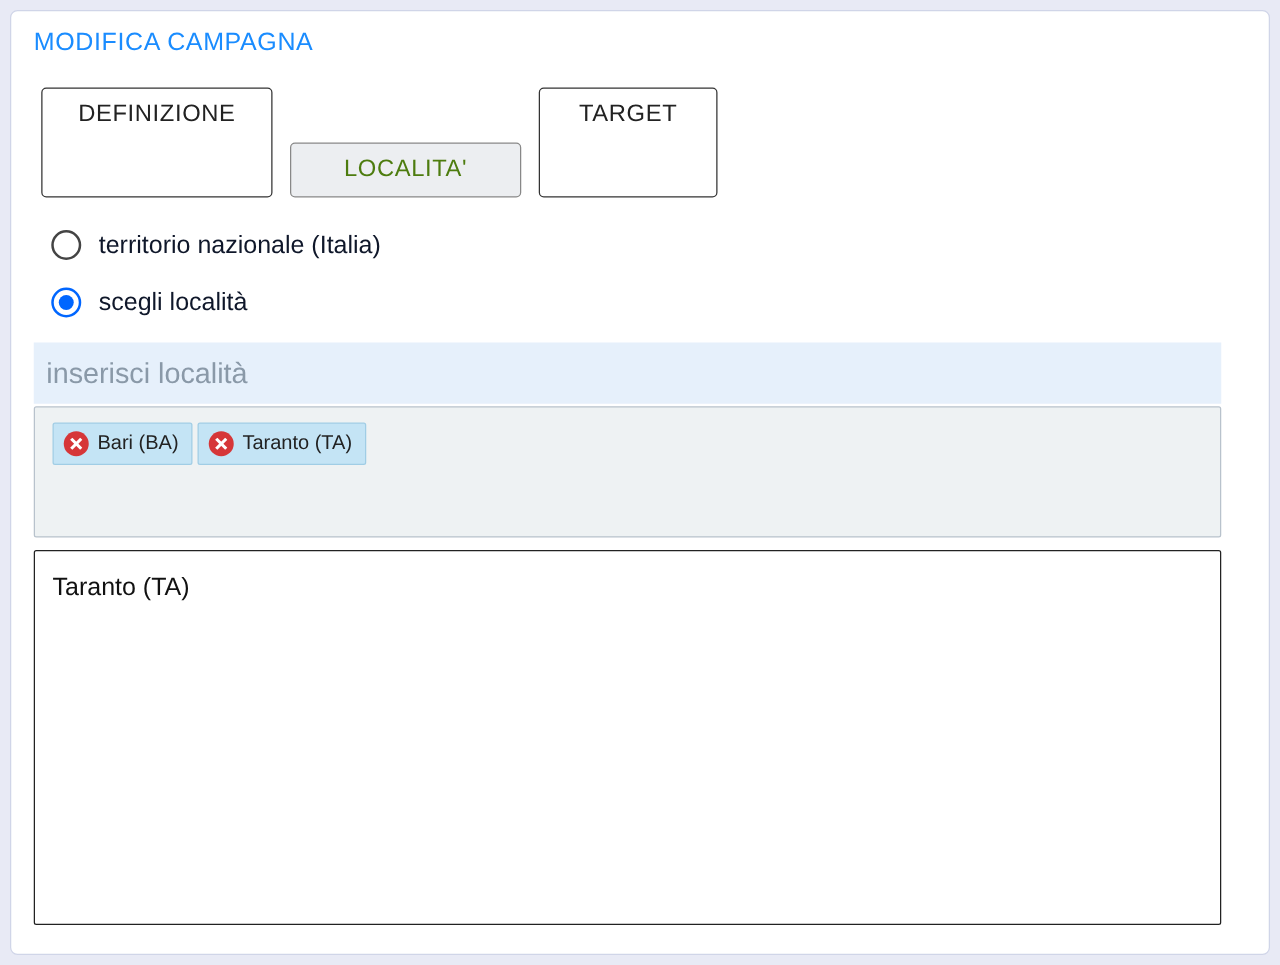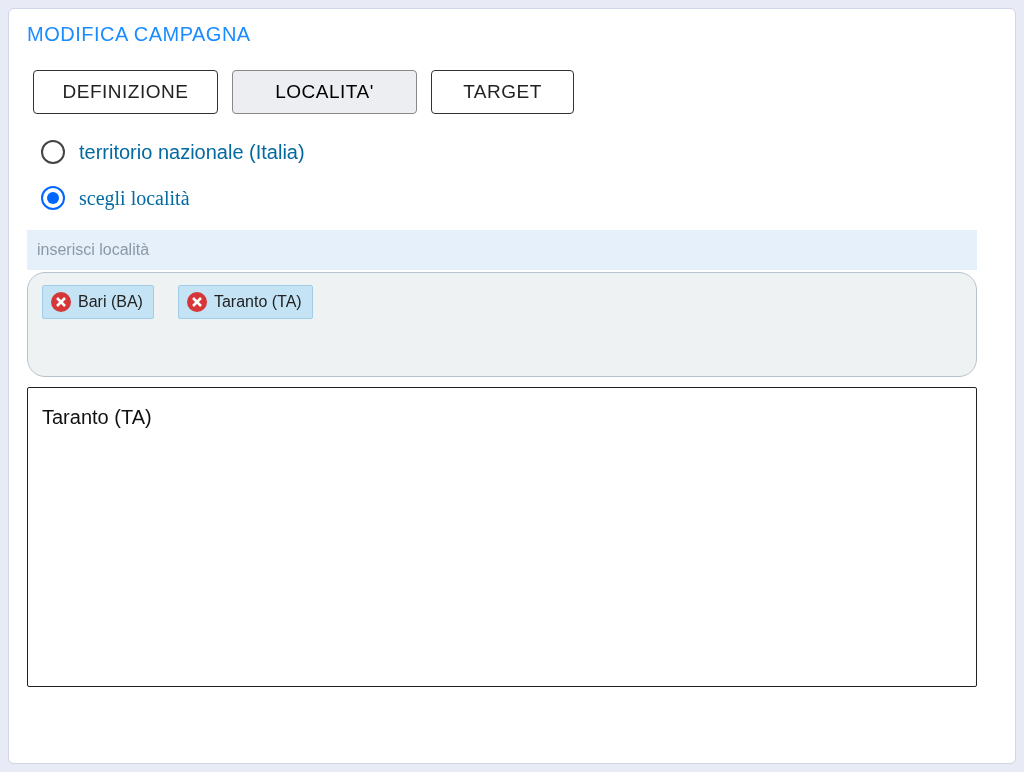--- a/index.html
+++ b/index.html
@@ -41,41 +41,41 @@
       width: 185px;
       text-align: center;
       font-size: 19px;
       letter-spacing: 0.5px;
       background: #fff;
       cursor: pointer;
       color: #222;
     }
     .tab.active {
       background: #eceef1;
-      color: #000000;
+      color: #4d7c0f;
       border-color: #888;
+      margin-top: 44px;
     }
     .tab.target {
       width: 143px;
       text-align: center;
     }
     .radio-group {
       margin-left: 14px;
       margin-bottom: 20px;
     }
     .radio-row {
       display: flex;
       align-items: center;
       gap: 14px;
       margin-bottom: 22px;
       cursor: pointer;
     }
     .radio-row:last-child {
       margin-bottom: 13px;
-      font-family: Liberation Serif, serif;
     }
     .radio-outer {
       width: 24px;
       height: 24px;
       border: 2px solid #444;
       border-radius: 50%;
       display: flex;
       align-items: center;
       justify-content: center;
       flex-shrink: 0;
@@ -84,40 +84,40 @@
       border-color: #0066ff;
     }
     .radio-inner {
       width: 12px;
       height: 12px;
       background: #0066ff;
       border-radius: 50%;
     }
     .radio-label {
       font-size: 20px;
-      color: #0369a1;
+      color: #0f172a;
     }
     .search-bar {
       background: #e6f0fb;
       padding: 11px 10px;
-      font-size: 16px;
+      font-size: 23px;
       color: #8a99a8;
       margin-bottom: 2px;
       margin-left: 0;
       margin-right: 20px;
     }
     .tags-area {
       background: #eef2f3;
       border: 1px solid #b8c2cc;
-      border-radius: 18px;
+      border-radius: 2px;
       padding: 12px 14px;
       min-height: 105px;
       margin-right: 20px;
       display: flex;
-      gap: 24px;
+      gap: 4px;
       align-items: flex-start;
       flex-wrap: wrap;
     }
     .tag {
       background: #c4e4f5;
       border: 1px solid #a0cde5;
       border-radius: 2px;
       padding: 6px 10px 6px 8px;
       display: flex;
       align-items: center;

